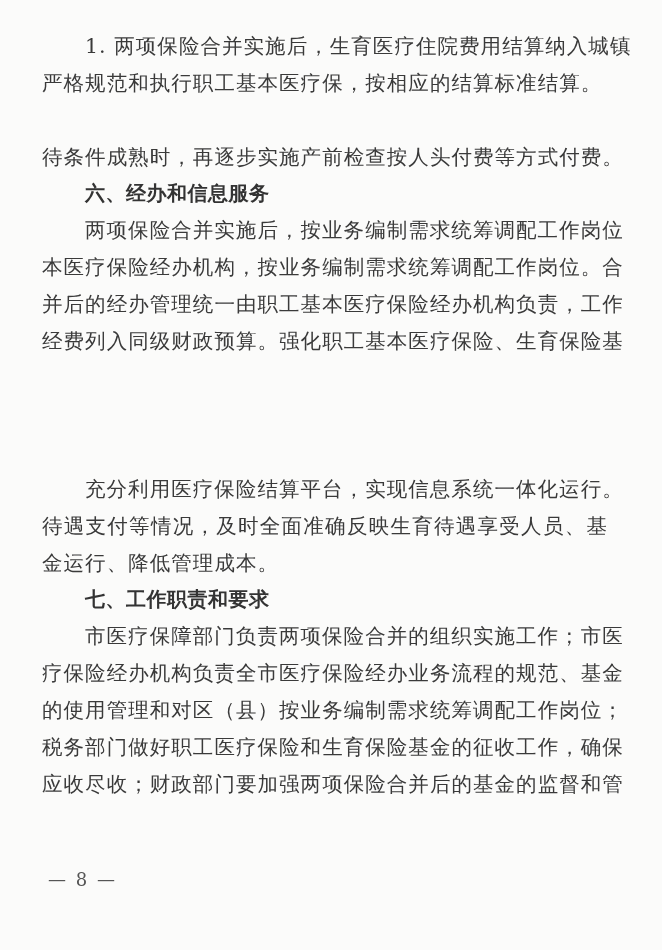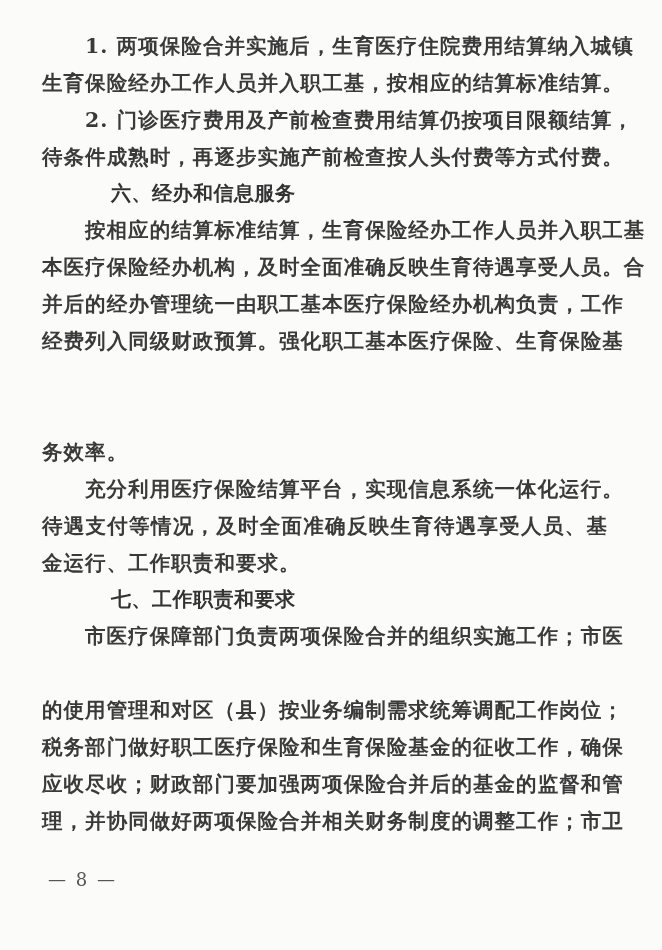--- a/index.html
+++ b/index.html
@@ -15,67 +15,63 @@
     position: absolute;
     left: 42px;
     width: 566px;
     font-size: 20.5px;
     line-height: 28px;
     height: 28px;
     white-space: nowrap;
     letter-spacing: 1.05px;
     text-align: justify;
     text-align-last: justify;
-    font-weight: bold;
   }
   .line.indent { left: 85px; width: 523px; }
   .line.last { text-align-last: left; }
   .heading {
     position: absolute;
     left: 85px;
     font-family: "DejaVu Sans", "Liberation Sans", sans-serif;
     font-weight: bold;
     font-size: 20px;
     line-height: 28px;
     color: #333;
     letter-spacing: 0.5px;
-    margin-left: 26px;
   }
   .page-num {
     position: absolute;
     left: 48px; top: 869px;
     font-size: 18px;
     color: #555;
     letter-spacing: 2px;
   }
 </style>
 </head>
 <body>
 
 <div class="page">
 
   <div class="line indent" style="top:32px">1. 两项保险合并实施后，生育医疗住院费用结算纳入城镇</div>
-  <div class="line last" style="top:69px">生育保险经办工作人员并入职工基，按相应的结算标准结算。</div>
-  <div class="line indent" style="top:106px">2. 门诊医疗费用及产前检查费用结算仍按项目限额结算，</div>
+  <div class="line last" style="top:69px">严格规范和执行职工基本医疗保，按相应的结算标准结算。</div>
   <div class="line last" style="top:143px">待条件成熟时，再逐步实施产前检查按人头付费等方式付费。</div>
 
   <div class="heading" style="top:179px">六、经办和信息服务</div>
 
-  <div class="line indent" style="top:216px">按相应的结算标准结算，生育保险经办工作人员并入职工基</div>
-  <div class="line" style="top:253px">本医疗保险经办机构，及时全面准确反映生育待遇享受人员。合</div>
+  <div class="line indent" style="top:216px">两项保险合并实施后，按业务编制需求统筹调配工作岗位</div>
+  <div class="line" style="top:253px">本医疗保险经办机构，按业务编制需求统筹调配工作岗位。合</div>
   <div class="line" style="top:327px">经费列入同级财政预算。强化职工基本医疗保险、生育保险基</div>
   <div class="line" style="top:290px">并后的经办管理统一由职工基本医疗保险经办机构负责，工作</div>
-  <div class="line last" style="top:438px">务效率。</div>
 
   <div class="line indent" style="top:475px">充分利用医疗保险结算平台，实现信息系统一体化运行。</div>
   <div class="line" style="top:512px">待遇支付等情况，及时全面准确反映生育待遇享受人员、基</div>
-  <div class="line last" style="top:549px">金运行、工作职责和要求。</div>
+  <div class="line last" style="top:549px">金运行、降低管理成本。</div>
 
   <div class="heading" style="top:585px">七、工作职责和要求</div>
 
   <div class="line indent" style="top:622px">市医疗保障部门负责两项保险合并的组织实施工作；市医</div>
+  <div class="line" style="top:659px">疗保险经办机构负责全市医疗保险经办业务流程的规范、基金</div>
   <div class="line" style="top:696px">的使用管理和对区（县）按业务编制需求统筹调配工作岗位；</div>
   <div class="line" style="top:770px">应收尽收；财政部门要加强两项保险合并后的基金的监督和管</div>
   <div class="line" style="top:733px">税务部门做好职工医疗保险和生育保险基金的征收工作，确保</div>
-  <div class="line" style="top:807px">理，并协同做好两项保险合并相关财务制度的调整工作；市卫</div>
 
   <div class="page-num">— 8 —</div>
 </div>
 
 </body></html>

